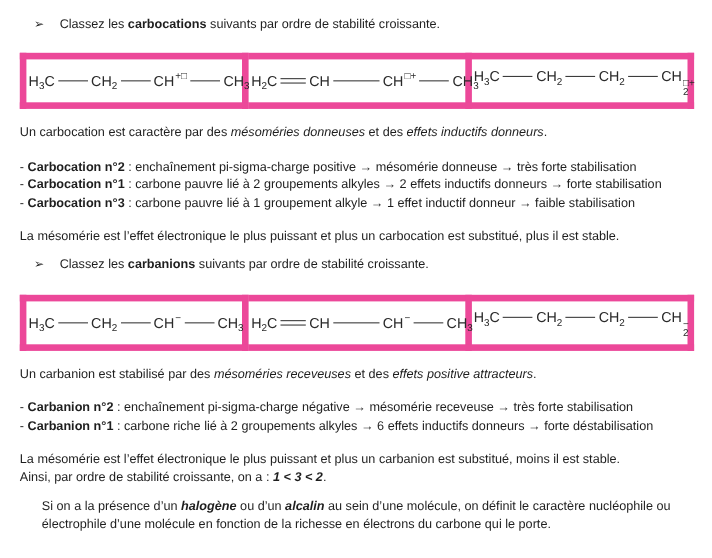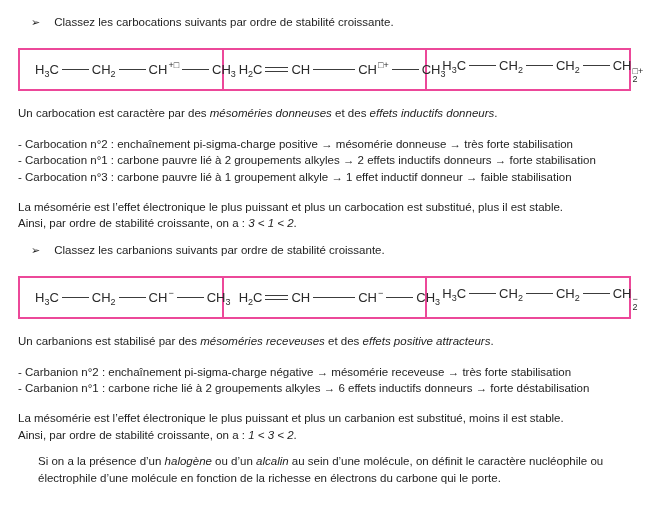--- a/index.html
+++ b/index.html
@@ -1,28 +1,28 @@
 <!DOCTYPE html>
 <html lang="fr"><head>
 <meta charset="utf-8">
 <style>
   html,body{margin:0;padding:0;background:#ffffff;}
   body{font-family:"Liberation Sans","DejaVu Sans",sans-serif;color:#1e1e1e;}
   .page{width:647px;height:507px;box-sizing:border-box;padding:14px 16px 0 18px;overflow:hidden;background:#fff;}
 
   .t{font-size:11.5px;line-height:16.4px;white-space:nowrap;}
-  .st-b{font-weight:400;}
+  .st-b{font-weight:700;}
   .st-i{font-style:italic;}
   .st-u{}
 
   .bullet-line{display:flex;gap:14px;padding-left:13px;margin:0 0 18px 0;}
   .arrow{font-size:11px;line-height:16.4px;}
 
   .chem-table{width:100%;border-collapse:collapse;table-layout:fixed;margin:0 0 14px 0;}
-  .chem-table td{border:2px solid #ec4899;height:37px;text-align:right;vertical-align:middle;padding:1px 15px;}
+  .chem-table td{border:6px solid #ec4899;height:37px;text-align:center;vertical-align:middle;padding:1px 2px;}
 
   .formula{font-size:13px;white-space:nowrap;color:#2a2a2a;}
   .bond{display:inline-block;width:27px;border-top:1.3px solid #3c3c3c;vertical-align:4px;margin:0 3px;}
   .bond.lg{width:42px;}
   .bond2{display:inline-block;width:23px;height:5px;box-sizing:border-box;border-top:1.3px solid #3c3c3c;border-bottom:1.3px solid #3c3c3c;vertical-align:2px;margin:0 3px;}
   .sb{font-size:9px;vertical-align:-3px;}
   .sp{font-size:9px;vertical-align:6px;margin-left:1px;}
   .stack{display:inline-flex;flex-direction:column;align-items:flex-start;font-size:9px;line-height:8px;vertical-align:-4px;margin-left:1px;}
 
   .para{margin:0 0 14px 0;}
@@ -56,42 +56,41 @@
   <div class="t para"><span>Un carbocation est caractère par des </span><span class="st-i st-u">mésoméries donneuses</span><span> et des </span><span class="st-i st-u">effets inductifs donneurs</span><span>.</span></div>
 
   <div class="list">
     <div class="t"><span>- </span><span class="st-b">Carbocation n°2</span><span> : enchaînement pi-sigma-charge positive → mésomérie donneuse → très forte stabilisation</span></div>
     <div class="t"><span>- </span><span class="st-b">Carbocation n°1</span><span> : carbone pauvre lié à 2 groupements alkyles → 2 effets inductifs donneurs → forte stabilisation</span></div>
     <div class="t"><span>- </span><span class="st-b">Carbocation n°3</span><span> : carbone pauvre lié à 1 groupement alkyle → 1 effet inductif donneur → faible stabilisation</span></div>
   </div>
 
   <div class="para2">
     <div class="t"><span>La mésomérie est l’effet électronique le plus puissant et plus un carbocation est substitué, plus il est stable.</span></div>
-    <div class="t"><span>Ainsi, par ordre de stabilité croissante, on a : </span><span class="st-b st-i">3 &lt; 1 &lt; 2</span><span>.</span></div>
   </div>
 
   <div class="bullet-line t">
     <span class="arrow">➢</span>
     <span><span>Classez les </span><span class="st-b">carbanions</span><span> suivants par ordre de stabilité croissante.</span></span>
   </div>
 
   <table class="chem-table">
     <tbody>
       <tr>
         <td><span class="formula"><span>H</span><span class="sb">3</span><span>C</span><span class="bond"></span><span>CH</span><span class="sb">2</span><span class="bond"></span><span>CH</span><span class="sp">−</span><span class="bond"></span><span>CH</span><span class="sb">3</span></span></td>
         <td><span class="formula"><span>H</span><span class="sb">2</span><span>C</span><span class="bond2"></span><span>CH</span><span class="bond lg"></span><span>CH</span><span class="sp">−</span><span class="bond"></span><span>CH</span><span class="sb">3</span></span></td>
         <td><span class="formula"><span>H</span><span class="sb">3</span><span>C</span><span class="bond"></span><span>CH</span><span class="sb">2</span><span class="bond"></span><span>CH</span><span class="sb">2</span><span class="bond"></span><span>CH</span><span class="stack">
                 <span>−</span>
                 <span>2</span>
               </span></span></td>
       </tr>
     </tbody>
   </table>
 
-  <div class="t para"><span>Un carbanions est stabilisé par des </span><span class="st-i st-u">mésoméries receveuses</span><span> et des </span><span class="st-i st-u">effets positive attracteurs</span><span>.</span></div>
+  <div class="t para"><span>Un carbanion est stabilisé par des </span><span class="st-i st-u">mésoméries receveuses</span><span> et des </span><span class="st-i st-u">effets positive attracteurs</span><span>.</span></div>
 
   <div class="list">
     <div class="t"><span>- </span><span class="st-b">Carbanion n°2</span><span> : enchaînement pi-sigma-charge négative → mésomérie receveuse → très forte stabilisation</span></div>
     <div class="t"><span>- </span><span class="st-b">Carbanion n°1</span><span> : carbone riche lié à 2 groupements alkyles → 6 effets inductifs donneurs → forte déstabilisation</span></div>
   </div>
 
   <div class="para2">
     <div class="t"><span>La mésomérie est l’effet électronique le plus puissant et plus un carbanion est substitué, moins il est stable.</span></div>
     <div class="t"><span>Ainsi, par ordre de stabilité croissante, on a : </span><span class="st-b st-i">1 &lt; 3 &lt; 2</span><span>.</span></div>
   </div>

